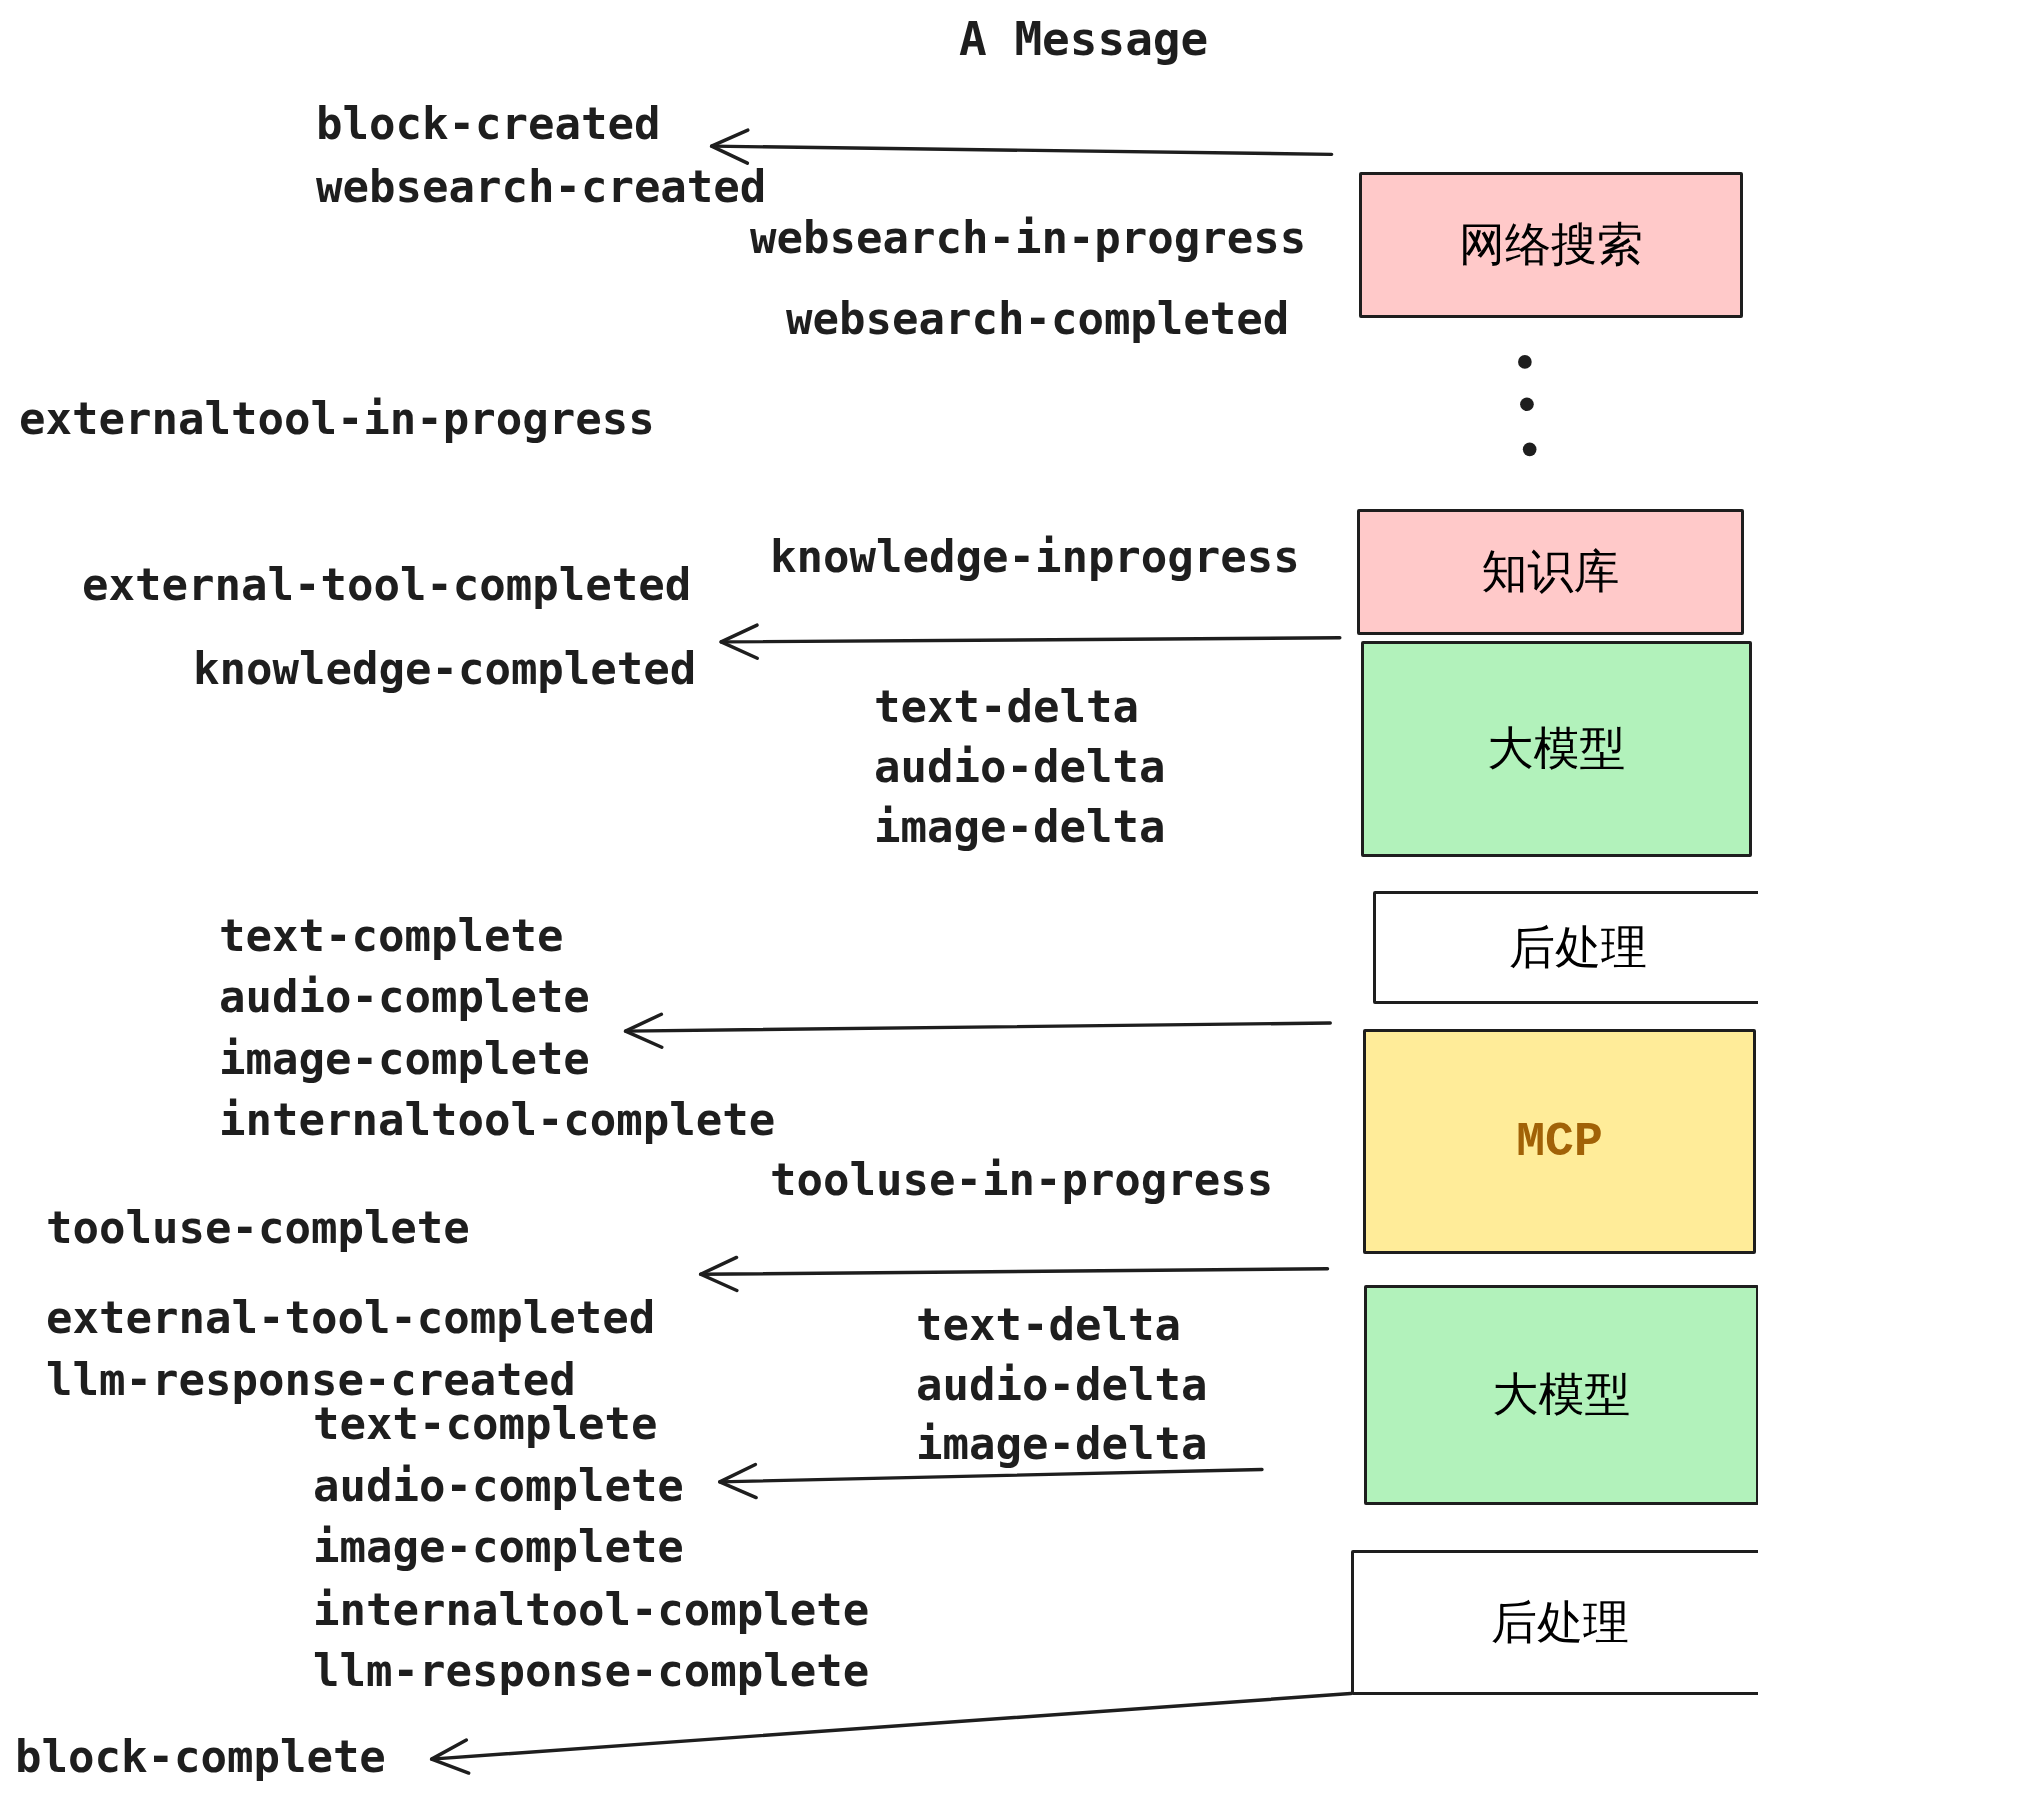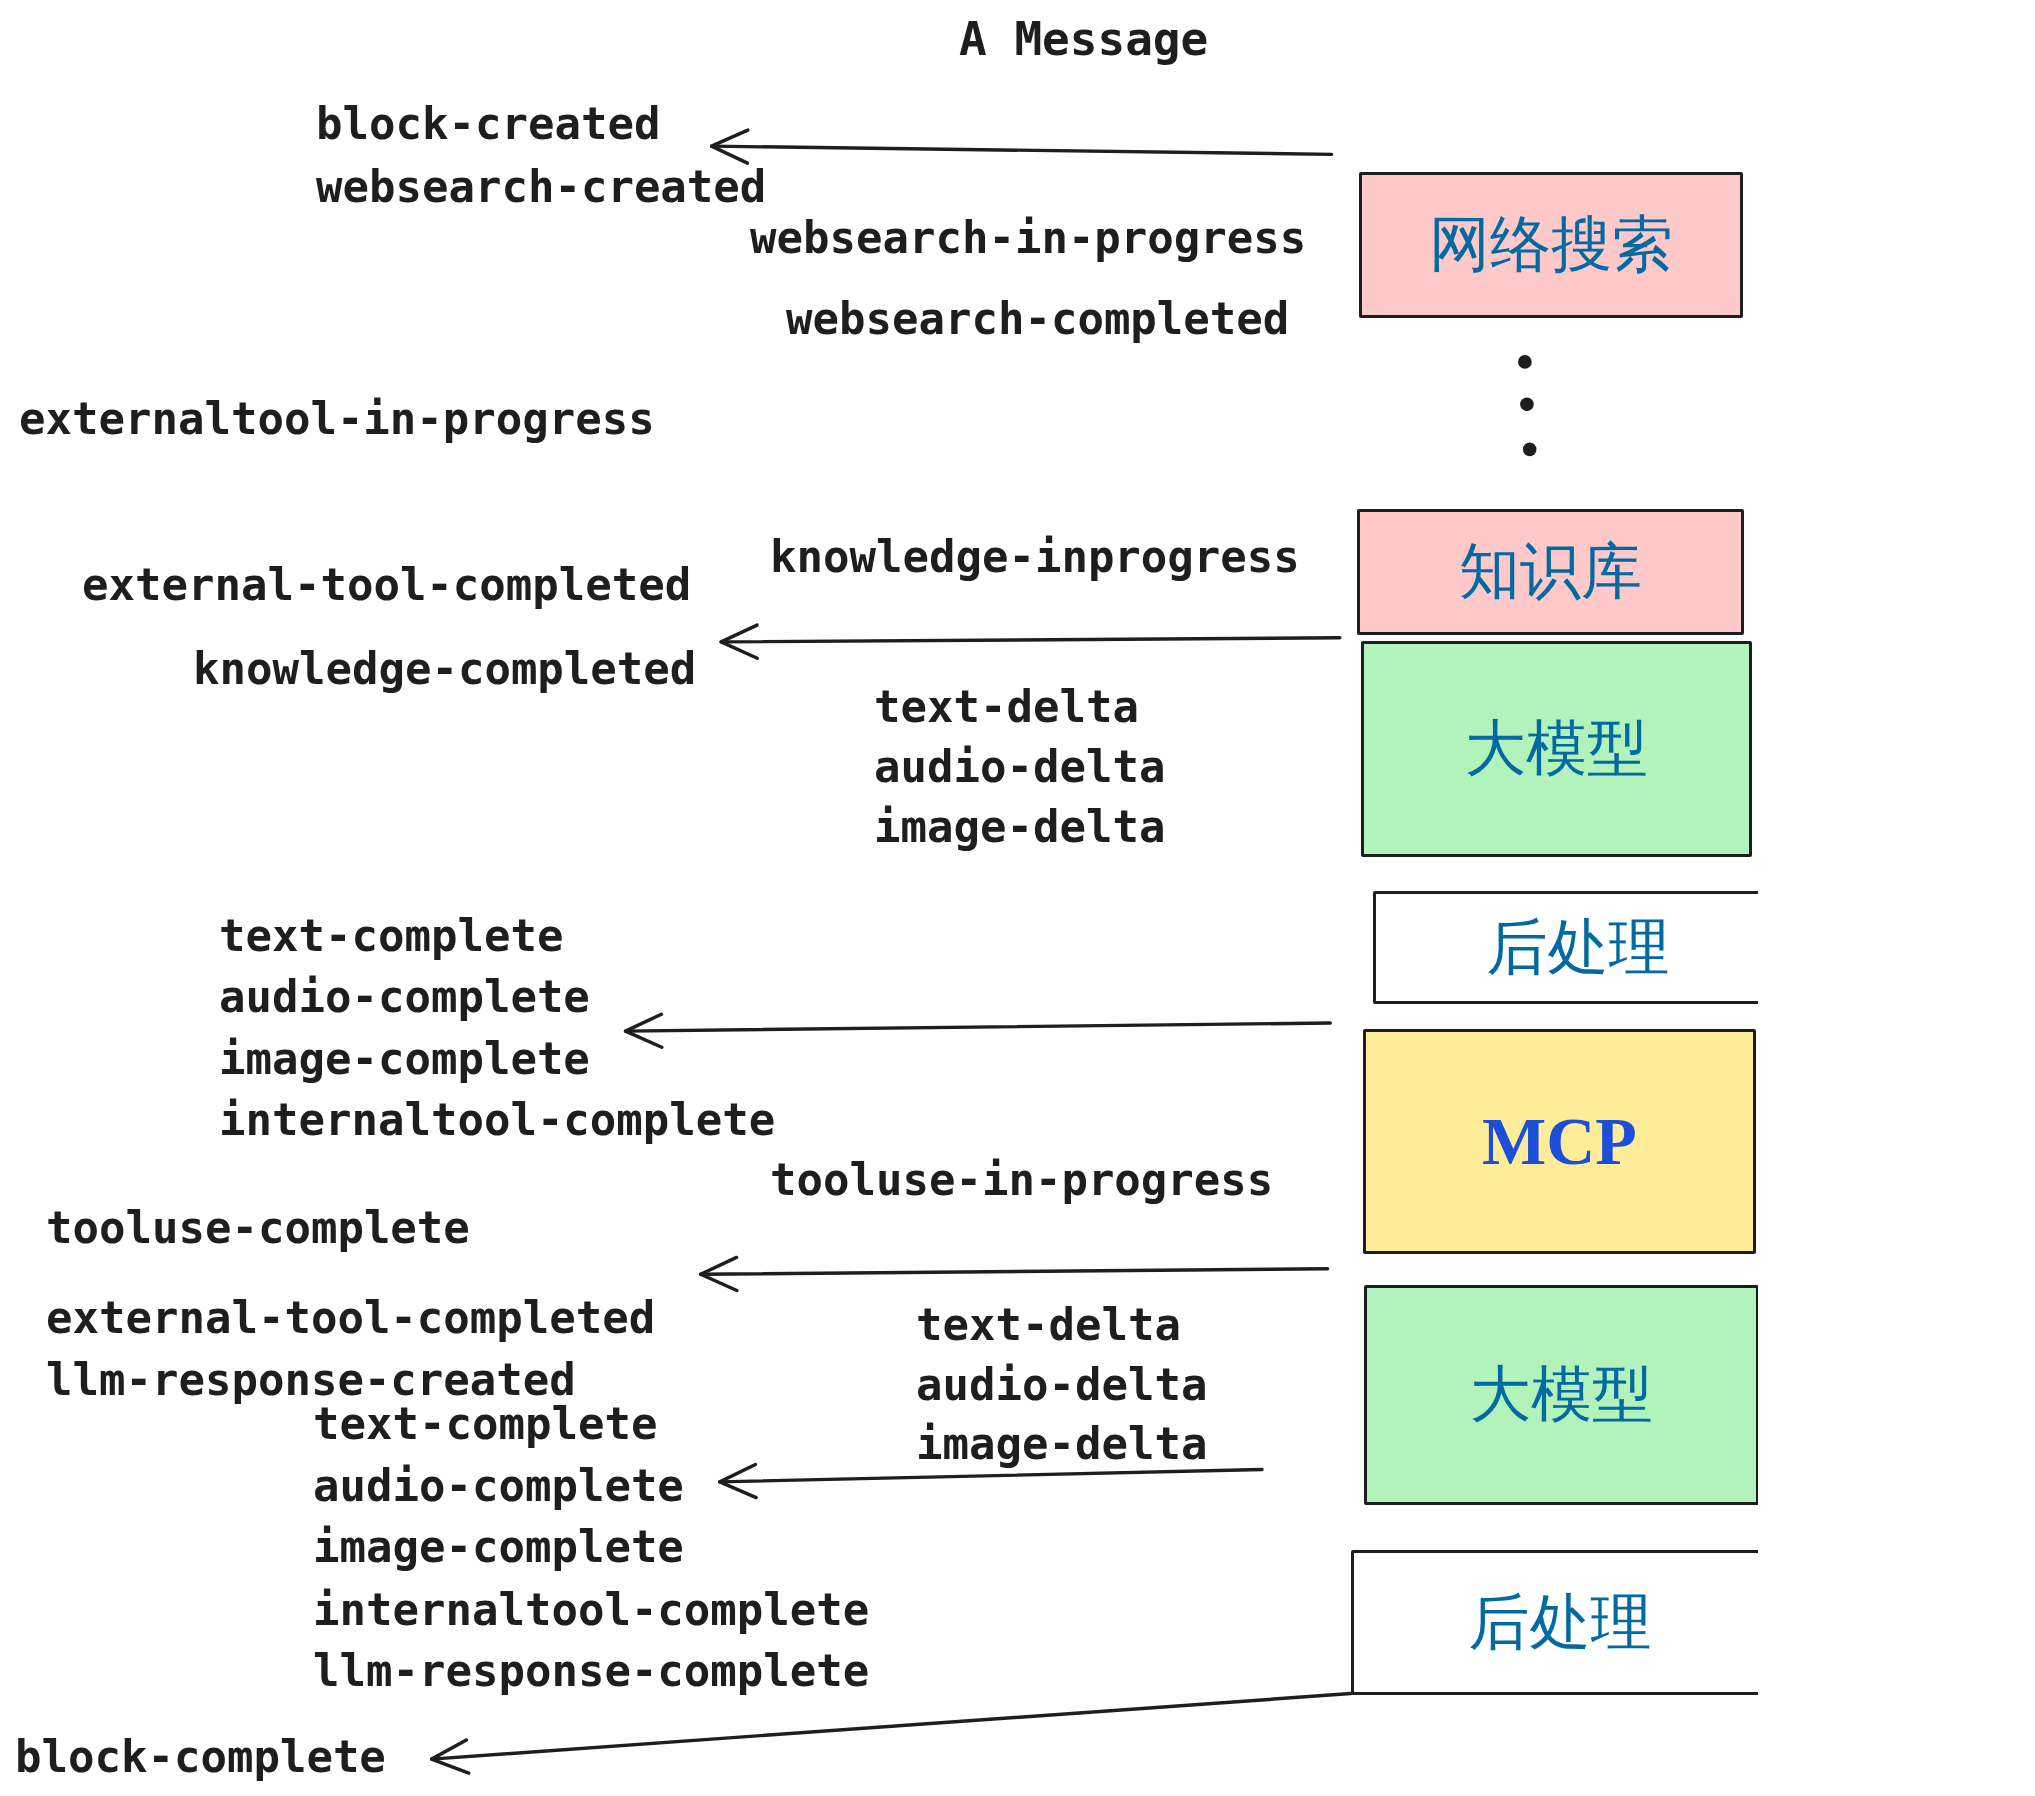--- a/index.html
+++ b/index.html
@@ -26,25 +26,25 @@
     position:absolute;box-sizing:border-box;
     border:3.4px solid #1e1e1e;border-radius:2px;
     display:flex;align-items:center;justify-content:center;
   }
   .box-pink{background:#ffc9c9;}
   .box-green{background:#b2f2bb;}
   .box-yellow{background:#ffec99;}
   .box-white{background:#ffffff;}
   .box-label{
     font-family:Liberation Mono, monospace;
-    font-size:61px;font-weight:500;color:#0369a1;white-space:nowrap;
+    font-size:46px;font-weight:500;color:#000000;white-space:nowrap;
   }
   .box-label-mono{
-    font-family:Liberation Serif, serif;
-    font-size:68px;font-weight:600;color:#1d4ed8;white-space:nowrap;
+    font-family:Liberation Mono, monospace;
+    font-size:48px;font-weight:600;color:#a16207;white-space:nowrap;
   }
   .side-label{
     position:absolute;
     font-family:"DejaVu Sans","Liberation Sans",sans-serif;
     font-size:51px;font-weight:500;color:#1e1e1e;white-space:nowrap;
   }
 </style>
 </head>
 <body>
 

